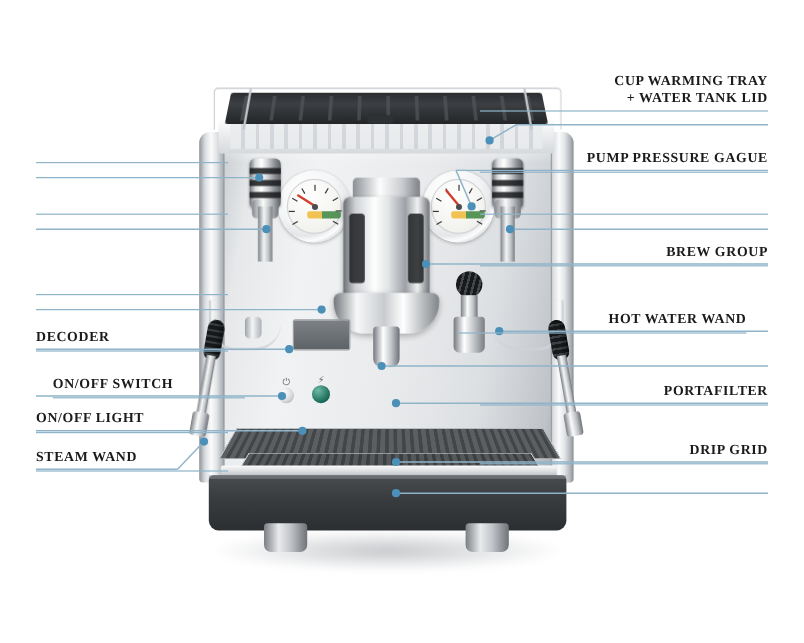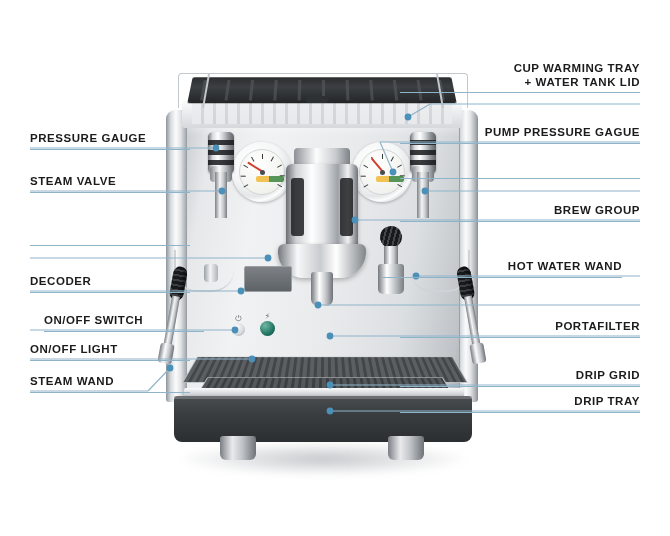--- a/index.html
+++ b/index.html
@@ -5,21 +5,21 @@
 <style>
   html,body{margin:0;padding:0;}
   body{
     width:670px;height:536px;background:#ffffff;
     font-family:"Liberation Sans","DejaVu Sans",sans-serif;
     overflow:hidden;position:relative;
   }
   #stage{position:absolute;inset:0;width:670px;height:536px;}
 
   
-  .callout{position:absolute;}
+  .callout{position:absolute;font-family:Liberation Serif, serif;}
   .callout .txt{
     font-size:11.5px;font-weight:bold;color:#1b1b1b;
     letter-spacing:.55px;line-height:13.5px;white-space:nowrap;
     text-transform:uppercase;
   }
   .callout.left .txt{text-align:left;}
   .callout.right .txt{text-align:right;}
   .rule{height:1px;background:#8fb4c9;margin-top:3px;}
 
   
@@ -354,25 +354,23 @@
       <circle cx="355" cy="220" r="3.4"></circle>
       <circle cx="416" cy="276" r="3.4"></circle>
       <circle cx="318" cy="305" r="3.4"></circle>
       <circle cx="330" cy="336" r="3.4"></circle>
       <circle cx="330" cy="385" r="3.4"></circle>
       <circle cx="330" cy="411" r="3.4"></circle>
     </g>
   </svg>
 
   <div class="callout left" style="left:30px;top:132px;width:160px">
-    <div class="txt">PRESSURE GAUGE</div>
     <div class="rule"></div>
   </div>
   <div class="callout left" style="left:30px;top:175px;width:160px">
-    <div class="txt">STEAM VALVE</div>
     <div class="rule"></div>
   </div>
   <div class="callout left" style="left:30px;top:242px;width:160px">
     <div class="rule"></div>
   </div>
   <div class="callout left" style="left:30px;top:275px;width:160px">
     <div class="txt">DECODER</div>
     <div class="rule"></div>
   </div>
   <div class="callout left" style="left:44px;top:314px;width:160px">
@@ -409,18 +407,14 @@
     <div class="rule"></div>
   </div>
   <div class="callout right" style="right:30px;top:320px;width:240px">
     <div class="txt">PORTAFILTER</div>
     <div class="rule"></div>
   </div>
   <div class="callout right" style="right:30px;top:369px;width:240px">
     <div class="txt">DRIP GRID</div>
     <div class="rule"></div>
   </div>
-  <div class="callout right" style="right:30px;top:395px;width:240px">
-    <div class="txt">DRIP TRAY</div>
-    <div class="rule"></div>
-  </div>
 
 </div>
 
 </body></html>

